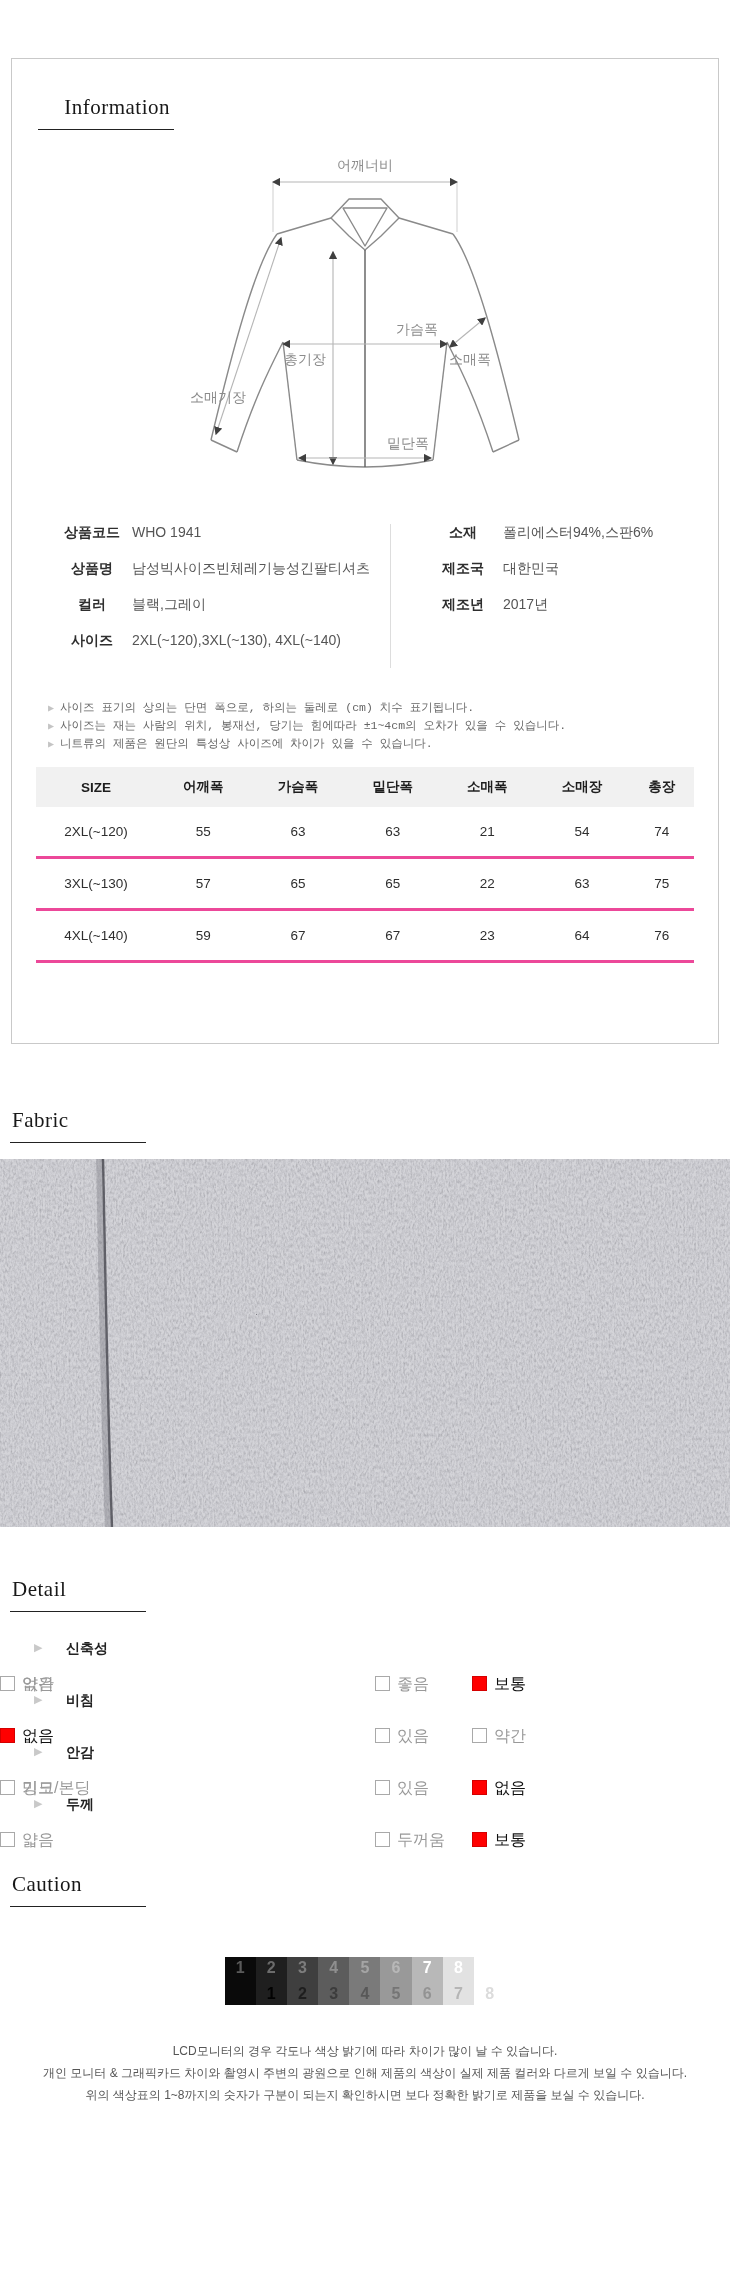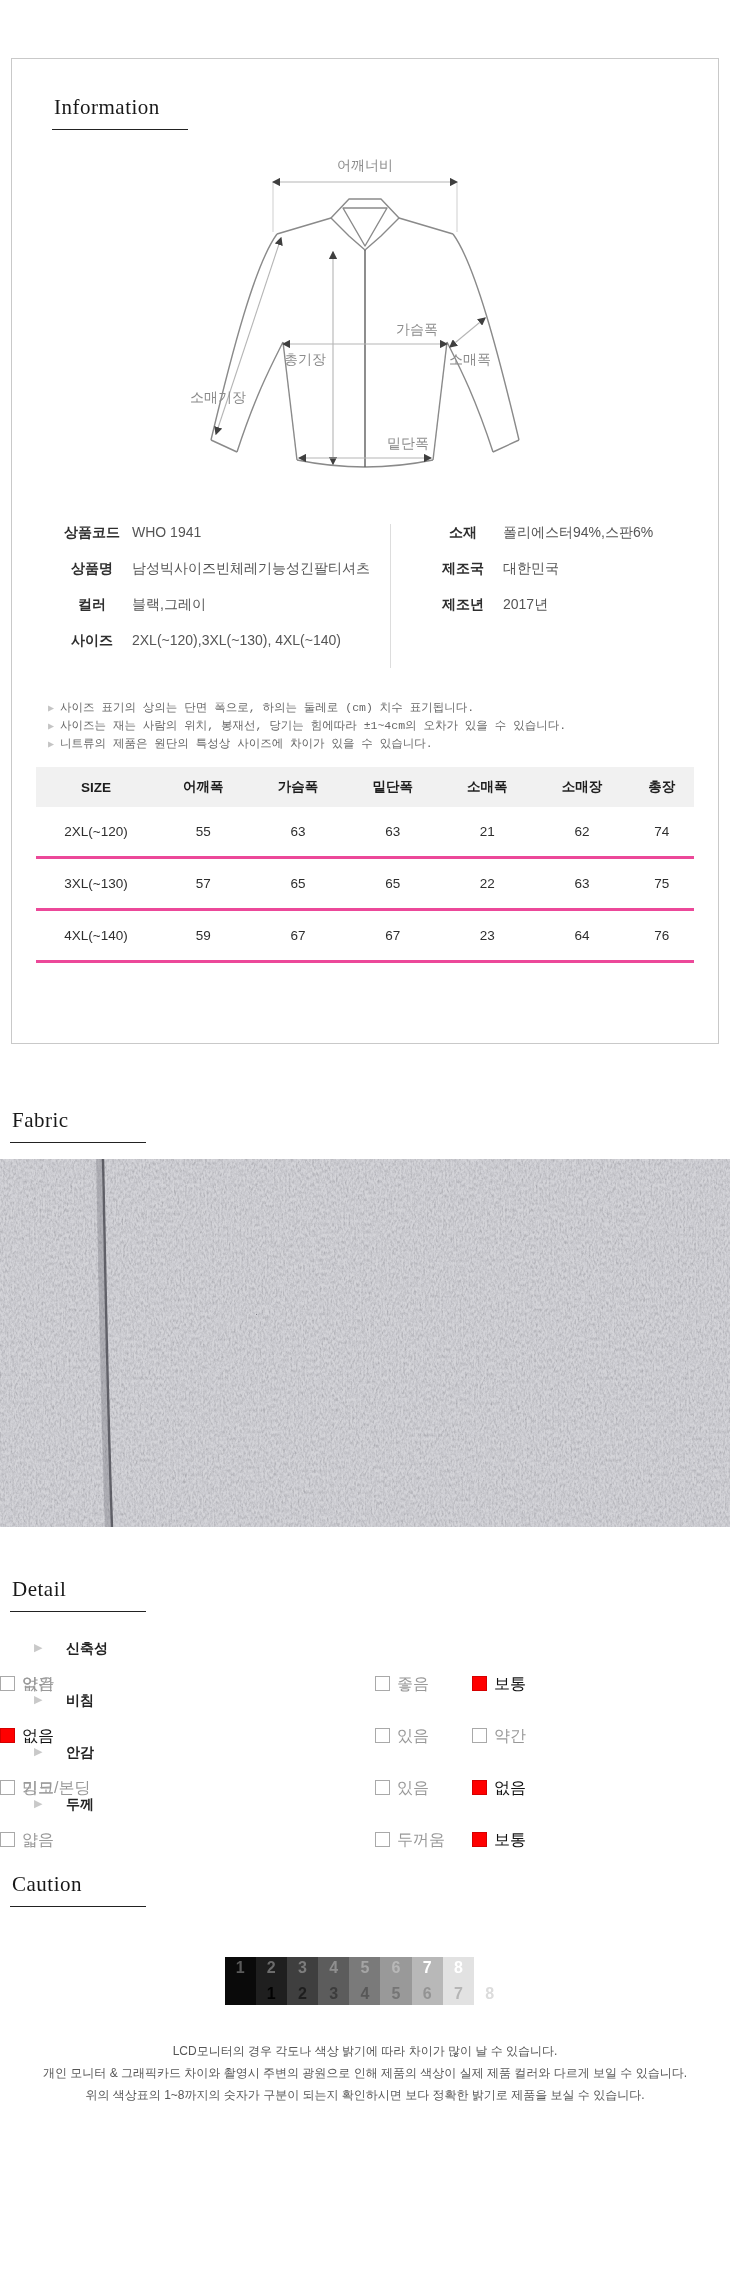--- a/index.html
+++ b/index.html
@@ -7,21 +7,21 @@
 
   .sec-title {
     display:inline-block; min-width:130px;
     font-family:"Liberation Serif","DejaVu Serif",serif;
     font-size:21px; color:#181818; letter-spacing:.5px;
     border-bottom:1px solid #222; padding:0 4px 9px 2px;
   }
 
   
   .info-box { margin:58px 11px 0 11px; border:1px solid #c9c9c9; padding:36px 24px 80px 24px; }
-  .info-box .sec-title { margin-left:16px; }
+  .info-box .sec-title { margin-left:2px;text-align:right; }
 
   .diagram-wrap { margin-top:22px; text-align:center; }
   .diagram-wrap svg { display:inline-block; }
   .dim-label { font-size:14px; fill:#8b8b8b; }
 
   .product-table { display:flex; margin:24px 4px 0 16px; font-size:14px; }
   .pcol { flex:0 0 auto;text-align:center; }
   .pcol-left  { width:338px; }
   .pcol-right { border-left:1px solid #ddd; padding-left:32px; flex:1; }
   .prow { display:flex; margin-bottom:20px; line-height:16px; }
@@ -180,21 +180,21 @@
           <th>총장</th>
         </tr>
       </thead>
     <tbody>
         <tr>
           <td>2XL(~120)</td>
           <td>55</td>
           <td>63</td>
           <td>63</td>
           <td>21</td>
-          <td>62</td>
+          <td>54</td>
           <td>74</td>
         </tr>
         <tr>
           <td>3XL(~130)</td>
           <td>57</td>
           <td>65</td>
           <td>65</td>
           <td>22</td>
           <td>63</td>
           <td>75</td>

